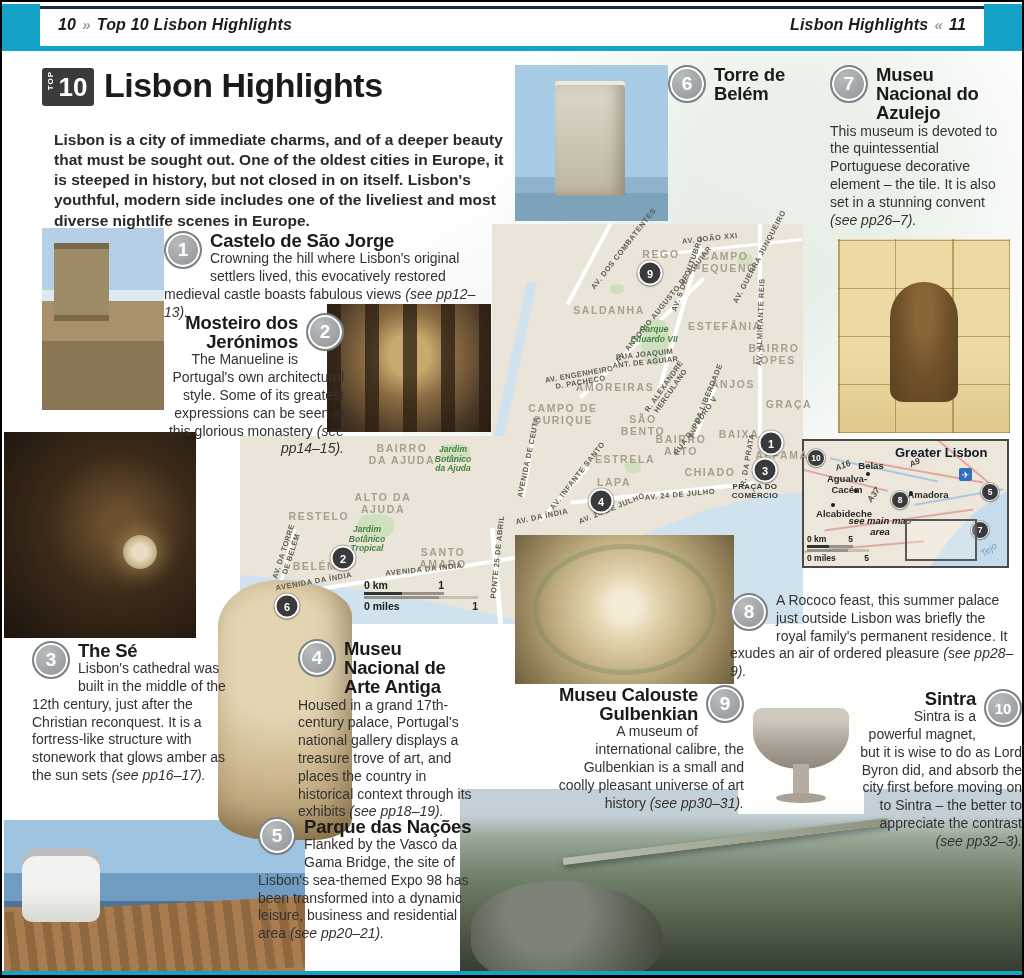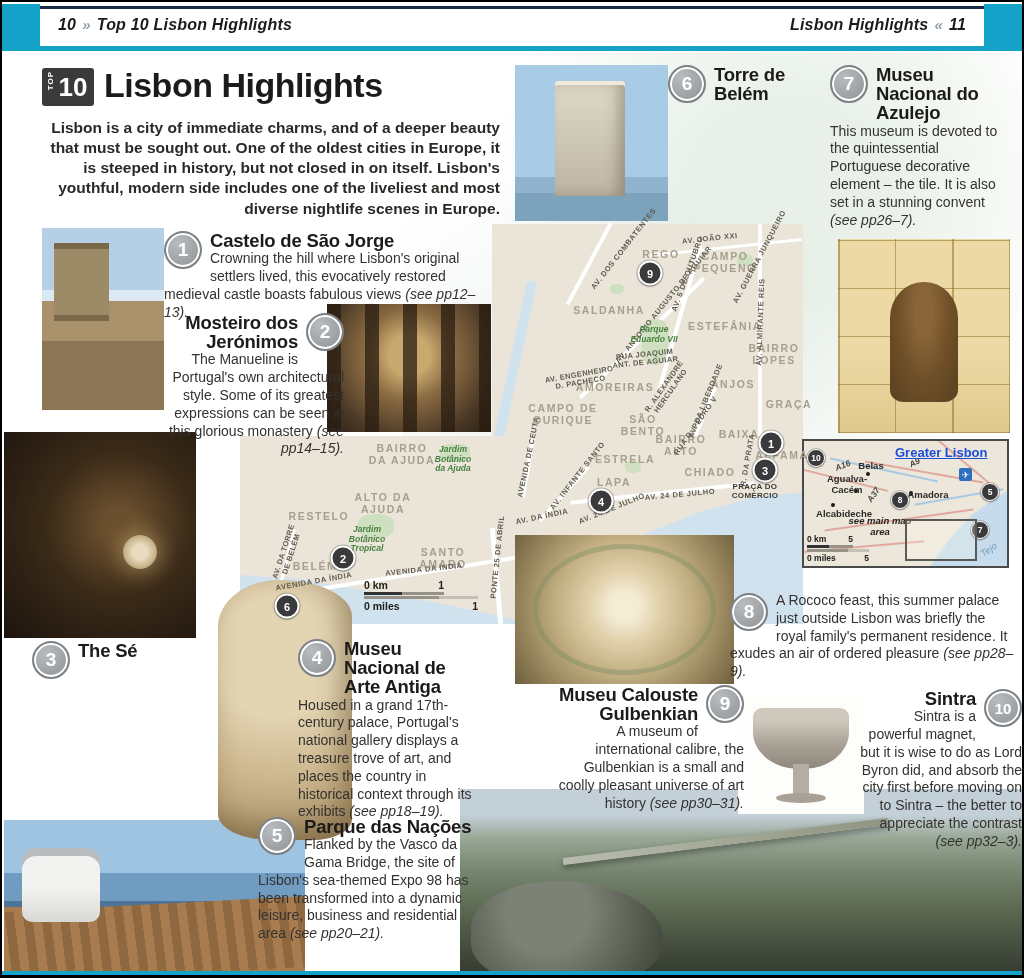--- a/index.html
+++ b/index.html
@@ -89,21 +89,21 @@
   .scale .bar{height:3px;background:linear-gradient(90deg,#333 0 48%,#969288 48%);margin:1px 0;}
   #map-scale{left:362px;top:577px;font-size:10.5px;}
   #map-scale .r1{width:80px;} #map-scale .b1{width:80px;} #map-scale .b2{width:114px;background:linear-gradient(90deg,#969288 0 66%,#c4c0b6 66%);} #map-scale .r2{width:114px;}
   #inset-scale{left:805px;top:532px;font-size:8.5px;}
   #inset-scale .r1{width:46px;} #inset-scale .b1{width:46px;} #inset-scale .b2{width:62px;background:linear-gradient(90deg,#969288 0 66%,#c4c0b6 66%);} #inset-scale .r2{width:62px;}
   
   #inset{position:absolute;left:800px;top:437px;width:203px;height:125px;background:#ece7da;border:2px solid #4a4a48;z-index:4;overflow:hidden;}
   #inset .iwater{position:absolute;inset:0;background:#c6dcec;clip-path:polygon(62% 100%,72% 78%,82% 60%,92% 48%,100% 40%,100% 100%);}
   #inset .proad{position:absolute;background:#e2a89e;height:2px;}
   #inset .broad{position:absolute;background:#a9c9e2;height:2px;}
-  #inset-title{position:absolute;right:812px;top:443px;font-size:13px;font-weight:bold;color:#1d4ed8;z-index:8;text-decoration:underline;}
+  #inset-title{position:absolute;right:812px;top:443px;font-size:13px;font-weight:bold;color:#0f172a;z-index:8;}
   #inset-see{position:absolute;left:846px;top:514px;width:64px;font-size:9.5px;font-style:italic;font-weight:bold;color:#23221f;text-align:center;z-index:8;line-height:1.15;}
   #inset-rect{position:absolute;left:903px;top:517px;width:68px;height:38px;border:2px solid #5a5a56;z-index:8;background:rgba(255,250,240,.25);}
   #airport{position:absolute;left:957px;top:466px;width:13px;height:13px;background:#2f6fc0;border-radius:2px;color:#fff;font-size:9px;display:flex;align-items:center;justify-content:center;z-index:8;}
 </style>
 </head>
 <body>
 
 <div class="page">
 
   <div class="corner l"></div>
@@ -118,21 +118,21 @@
     <span>Lisbon Highlights</span><span class="chev">«</span><span>11</span>
   </div>
 
   <div class="swirl"></div>
 
   <div class="badge">
     <span class="badge-top">TOP</span>
     <span class="badge-num">10</span>
   </div>
   <h1 class="pagetitle" style="margin:0;">Lisbon Highlights</h1>
-  <p class="intro" style="margin:0;text-align:right;">Lisbon is a city of immediate charms, and of a deeper beauty that must be sought out. One of the oldest cities in Europe, it is steeped in history, but not closed in on itself. Lisbon's youthful, modern side includes one of the liveliest and most diverse nightlife scenes in Europe.</p>
+  <p class="intro" style="margin:12px;">Lisbon is a city of immediate charms, and of a deeper beauty that must be sought out. One of the oldest cities in Europe, it is steeped in history, but not closed in on itself. Lisbon's youthful, modern side includes one of the liveliest and most diverse nightlife scenes in Europe.</p>
 
   <div class="band" style="left:490px;top:222px;width:311px;height:212px;">
     <div class="riv" style="left:18px;top:55px;width:10px;height:165px;transform:rotate(12deg);"></div>
     <div class="road" style="left:266px;top:0;width:4px;height:212px;"></div>
     <div class="road" style="left:186px;top:18px;width:4px;height:150px;transform:rotate(16deg);"></div>
     <div class="road" style="left:148px;top:28px;width:4px;height:172px;transform:rotate(46deg);"></div>
     <div class="road" style="left:158px;top:22px;width:152px;height:3px;transform:rotate(-6deg);"></div>
     <div class="road" style="left:95px;top:-6px;width:4px;height:92px;transform:rotate(28deg);"></div>
     <div class="road" style="left:207px;top:158px;width:4px;height:80px;transform:rotate(22deg);"></div>
     <div class="grn" style="left:150px;top:95px;width:26px;height:46px;transform:rotate(6deg);"></div>
@@ -192,20 +192,21 @@
     <div class="b"><span>Crowning the hill where Lisbon's original settlers lived, this evocatively restored medieval castle boasts fabulous views</span> <em>(see pp12–13).</em></div>
   </div>
   <div class="item r" style="left:166px;top:310px;width:176px;">
     <span class="num">2</span>
     <div class="t">Mosteiro dos Jerónimos</div>
     <div class="b"><span>The Manueline is Portugal's own architectural style. Some of its greatest expressions can be seen in this glorious monastery</span> <em>(see pp14–15).</em></div>
   </div>
   <div class="item" style="left:30px;top:638px;width:196px;">
     <span class="num">3</span>
     <div class="t">The Sé</div>
+    <div class="b"><span>Lisbon's cathedral was built in the middle of the 12th century, just after the Christian reconquest. It is a fortress-like structure with stonework that glows amber as the sun sets</span> <em>(see pp16–17).</em></div>
   </div>
   <div class="item" style="left:296px;top:636px;width:182px;">
     <span class="num">4</span>
     <div class="t">Museu Nacional de Arte Antiga</div>
     <div class="b"><span>Housed in a grand 17th-century palace, Portugal's national gallery displays a treasure trove of art, and places the country in historical context through its exhibits</span> <em>(see pp18–19).</em></div>
   </div>
   <div class="item" style="left:256px;top:814px;width:224px;">
     <span class="num">5</span>
     <div class="t">Parque das Nações</div>
     <div class="b"><span>Flanked by the Vasco da Gama Bridge, the site of Lisbon's sea-themed Expo 98 has been transformed into a dynamic leisure, business and residential area</span> <em>(see pp20–21).</em></div>

